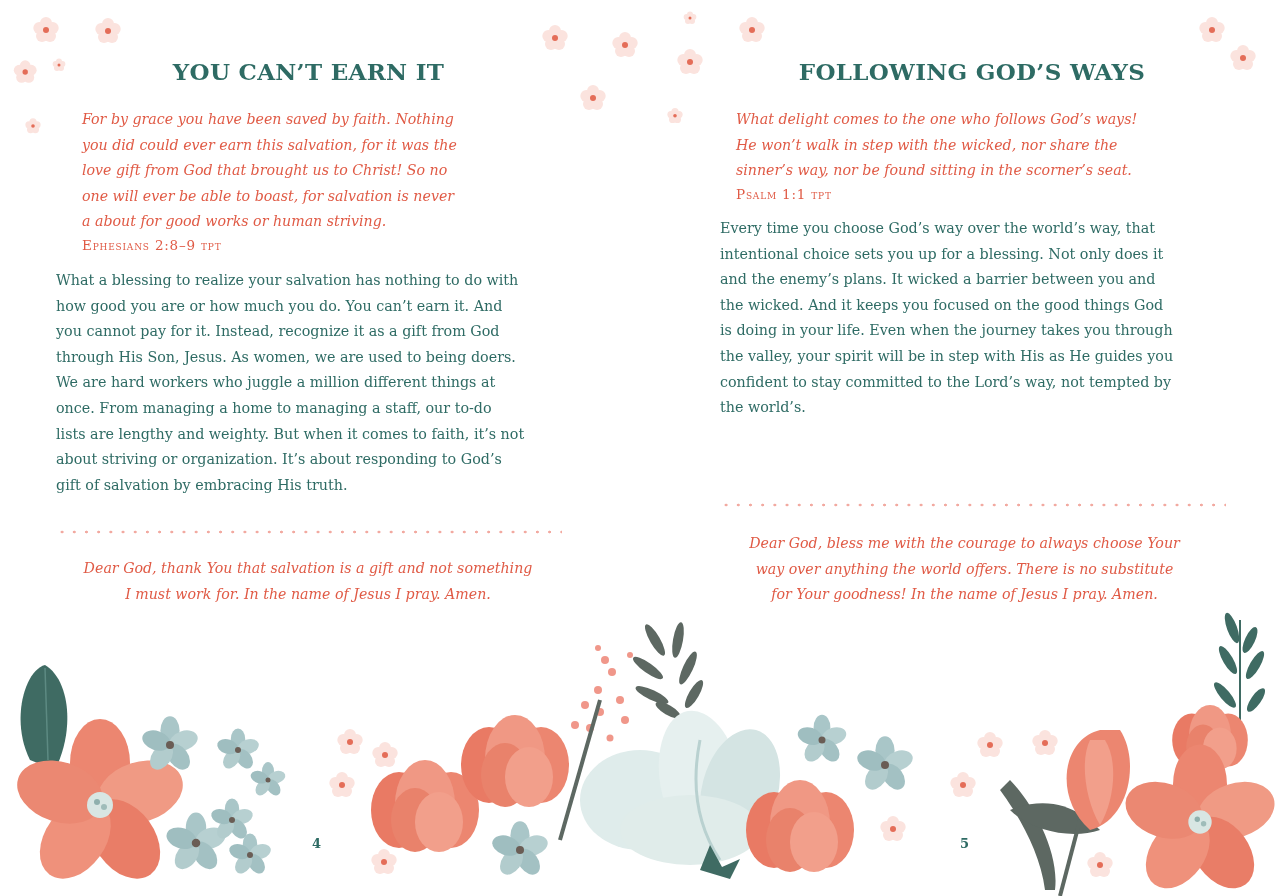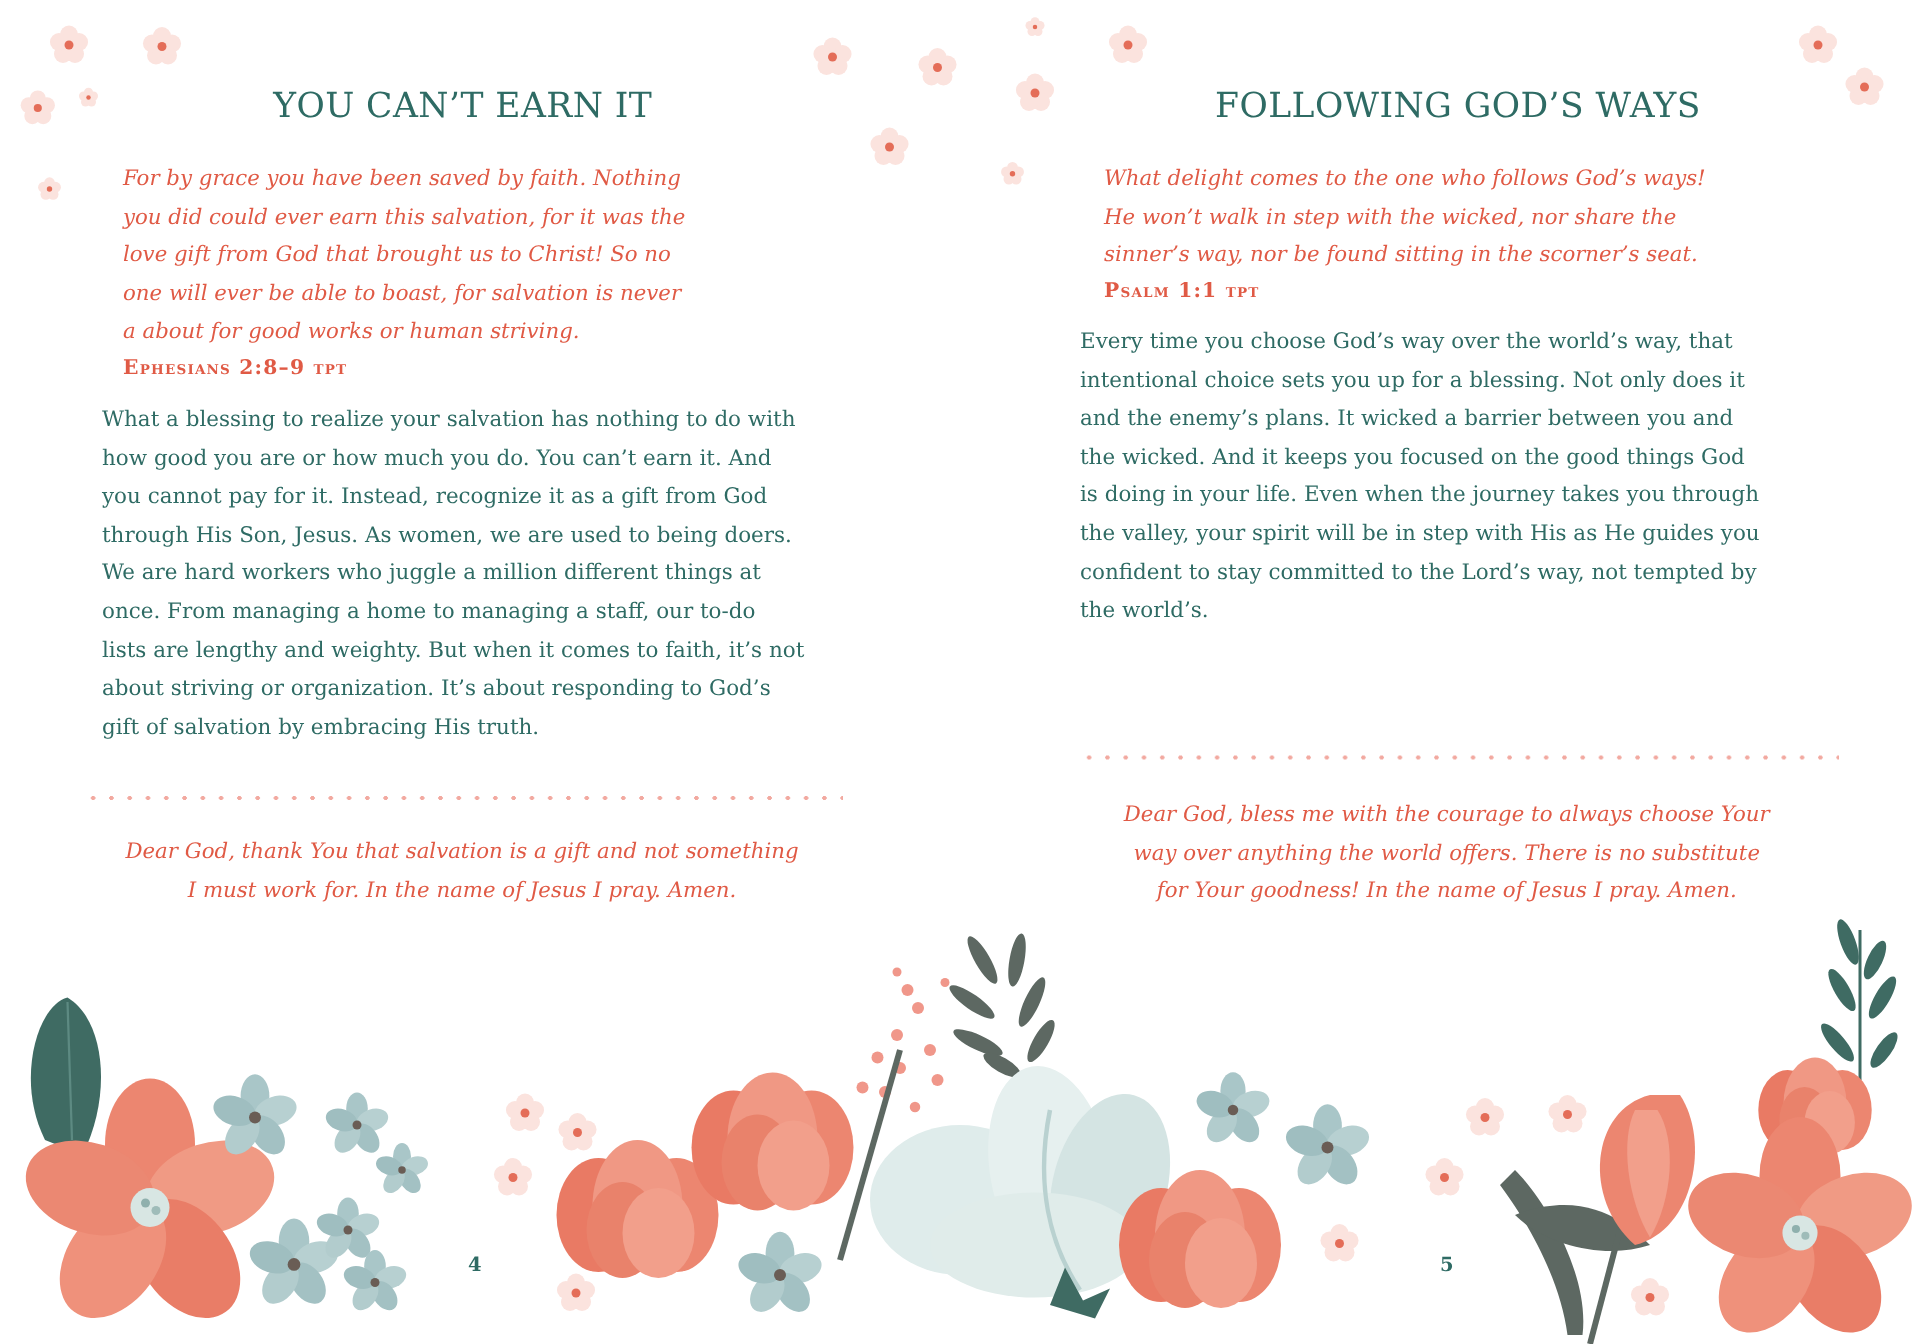--- a/index.html
+++ b/index.html
@@ -8,54 +8,54 @@
     background: #ffffff;
     font-family: "DejaVu Serif", serif;
   }
   .page { position: absolute; top: 0; height: 896px; }
   .page.left { left: 0; width: 640px; }
   .page.right { left: 640px; width: 640px; }
 
   .title {
     position: absolute; left: 0; width: 100%; text-align: center;
     color: #2e6b64; font-family: "DejaVu Serif", serif;
-    font-size: 23px; letter-spacing: 0.3px; font-weight: normal;
+    font-size: 23px; letter-spacing: 0.3px; font-weight: bold;
     top: 58px; margin: 0;
   }
   .page.left .title { left: 0; width: 617px; }
   .page.right .title { left: 12px; width: 640px; }
 
   .verse {
     position: absolute; color: #e05a45;
     font-style: italic; font-size: 14.2px; line-height: 25.5px;
   }
   .ref {
     display: block; font-style: normal; font-variant: small-caps;
-    font-size: 13.5px; letter-spacing: 0.8px; line-height: 20px; color: #e05a45; font-weight: bold;
+    font-size: 13.5px; letter-spacing: 0.8px; line-height: 20px; color: #e05a45;
   }
   .body {
     position: absolute; color: #2e6b64; font-size: 14.3px; line-height: 25.6px;
     text-align: justify; text-align-last: left;
   }
   .dots {
     position: absolute; height: 4px;
     background-image: radial-gradient(circle, #f2a9a0 1.3px, transparent 1.6px);
     background-size: 12.2px 4px; background-repeat: repeat-x;
   }
   .prayer {
     position: absolute; text-align: center; color: #e05a45;
     font-style: italic; font-size: 14.2px; line-height: 25.5px;
   }
   .pagenum {
     position: absolute; color: #2e6b64; font-size: 13px; font-weight: bold;
   }
 
   
   .left .verse { left: 82px; width: 456px; top: 107px; }
-  .left .body { left: 56px; width: 505px; top: 268px; margin-left: 12px; }
+  .left .body { left: 56px; width: 505px; top: 268px; }
   .left .dots { left: 56px; width: 506px; top: 530px; }
   .left .prayer { left: 50px; width: 516px; top: 556px; }
   .left .pagenum { left: 312px; top: 836px; }
 
   
   .right .verse { left: 96px; width: 470px; top: 107px; }
   .right .ref { margin-top: 0px; }
   .right .body { left: 80px; width: 505px; top: 216px; }
   .right .dots { left: 80px; width: 506px; top: 503px; }
   .right .prayer { left: 72px; width: 505px; top: 531px; }

